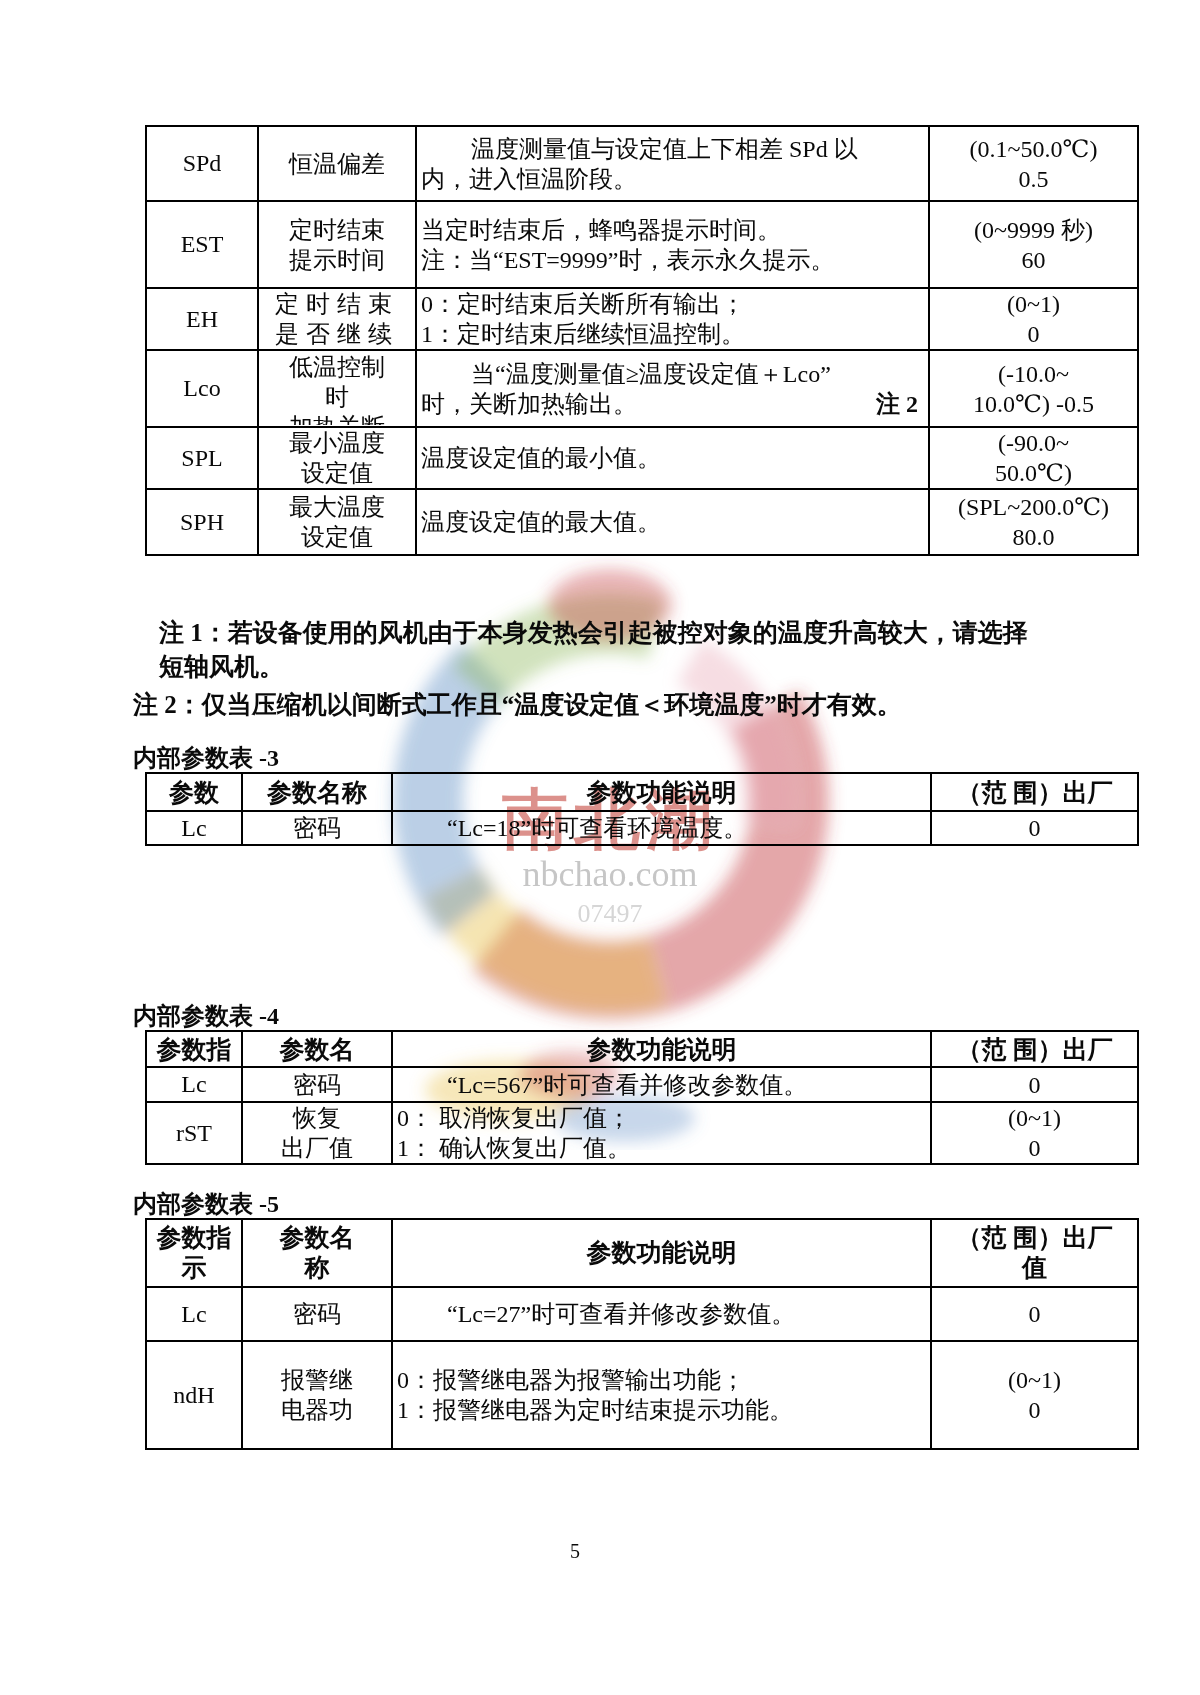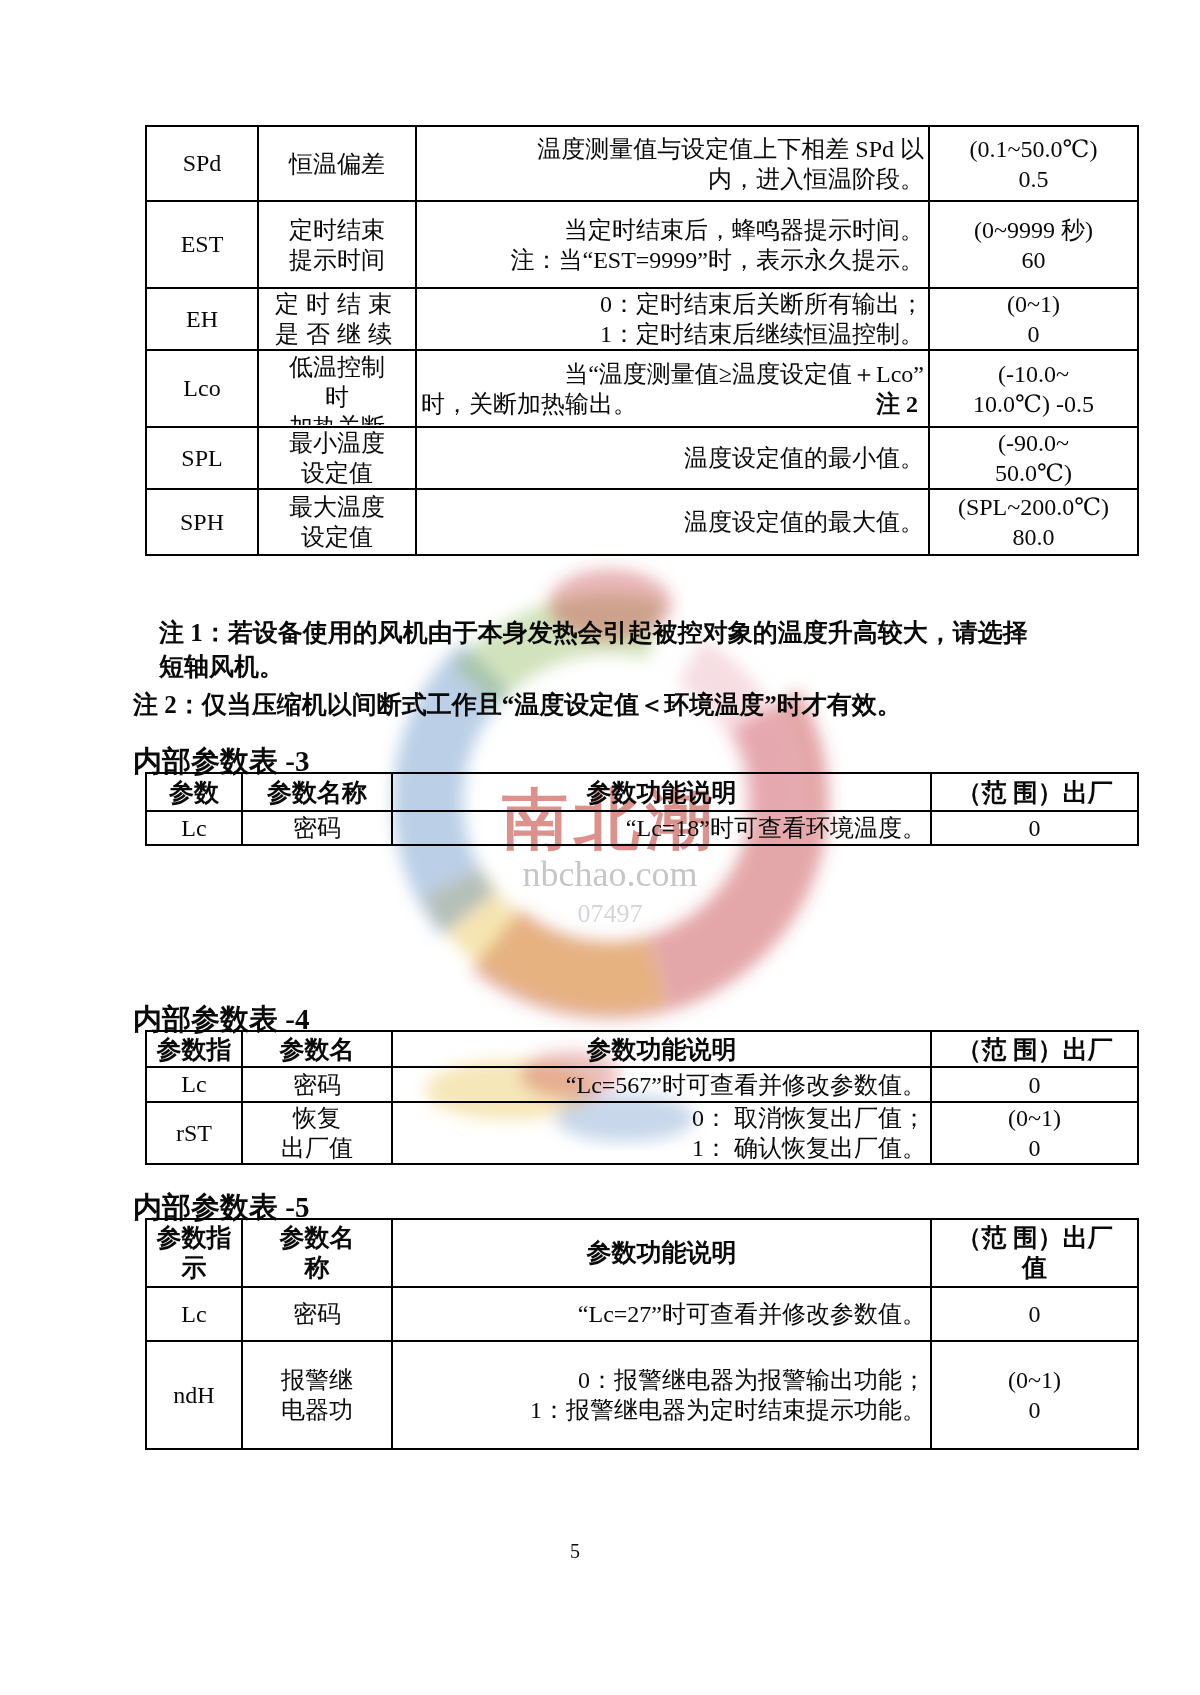--- a/index.html
+++ b/index.html
@@ -9,40 +9,40 @@
     overflow:hidden;
   }
   .wm { position:absolute; left:360px; top:530px; width:500px; height:620px; z-index:0; }
   .content { position:absolute; inset:0; z-index:1; }
 
   table.ptable { border-collapse:collapse; table-layout:fixed; position:absolute; background:transparent; }
   table.ptable td, table.ptable th { border:2px solid #000; padding:0 4px; font-size:24px; vertical-align:middle; overflow:hidden; }
   table.ptable th { font-weight:bold; font-size:25px; text-align:center; }
   td.code  { text-align:center; font-size:25px; }
   td.namec { text-align:center; }
-  td.descc { text-align:right; padding:0 10px;margin-top:28px; }
+  td.descc { text-align:left; padding:0 10px;margin-top:28px; }
   td.rangec{ text-align:center; }
   .ln { line-height:30px; }
   .ind { text-indent:50px; }
   .cin { display:block; }
   td.clip { vertical-align:top; }
   td.clip .cin { overflow:hidden; }
   .dflex { display:flex; justify-content:space-between; align-items:baseline;font-family:Liberation Serif, serif; }
   .noteref { font-weight:bold; margin-right:6px; }
   .spread { letter-spacing:7px; }
 
   .t1 { left:145px; top:125px; width:992px; }
   .t3 { left:145px; top:772px; width:992px; }
   .t4 { left:145px; top:1030px; width:992px; }
   .t5 { left:145px; top:1218px; width:992px; }
 
   .notes { position:absolute; left:133px; width:980px; font-weight:bold; font-size:25px; line-height:34px; }
   .n1 { top:616px;margin-left:26px; }
   .n2 { top:688px; }
-  .ttl { position:absolute; left:133px; font-weight:bold; font-size:29px; }
+  .ttl { position:absolute; left:133px; font-weight:bold; font-size:24px; }
   .ttl3 { top:742px; } .ttl4 { top:1000px; } .ttl5 { top:1188px; }
   .pagenum { position:absolute; left:520px; top:1540px; width:110px; text-align:center; font-size:20px; }
 </style>
 </head>
 <body>
 
 <svg class="wm" viewBox="0 0 500 620" aria-hidden="true">
   <defs>
       <filter id="blur8">
         <feGaussianBlur stdDeviation="8"></feGaussianBlur>

